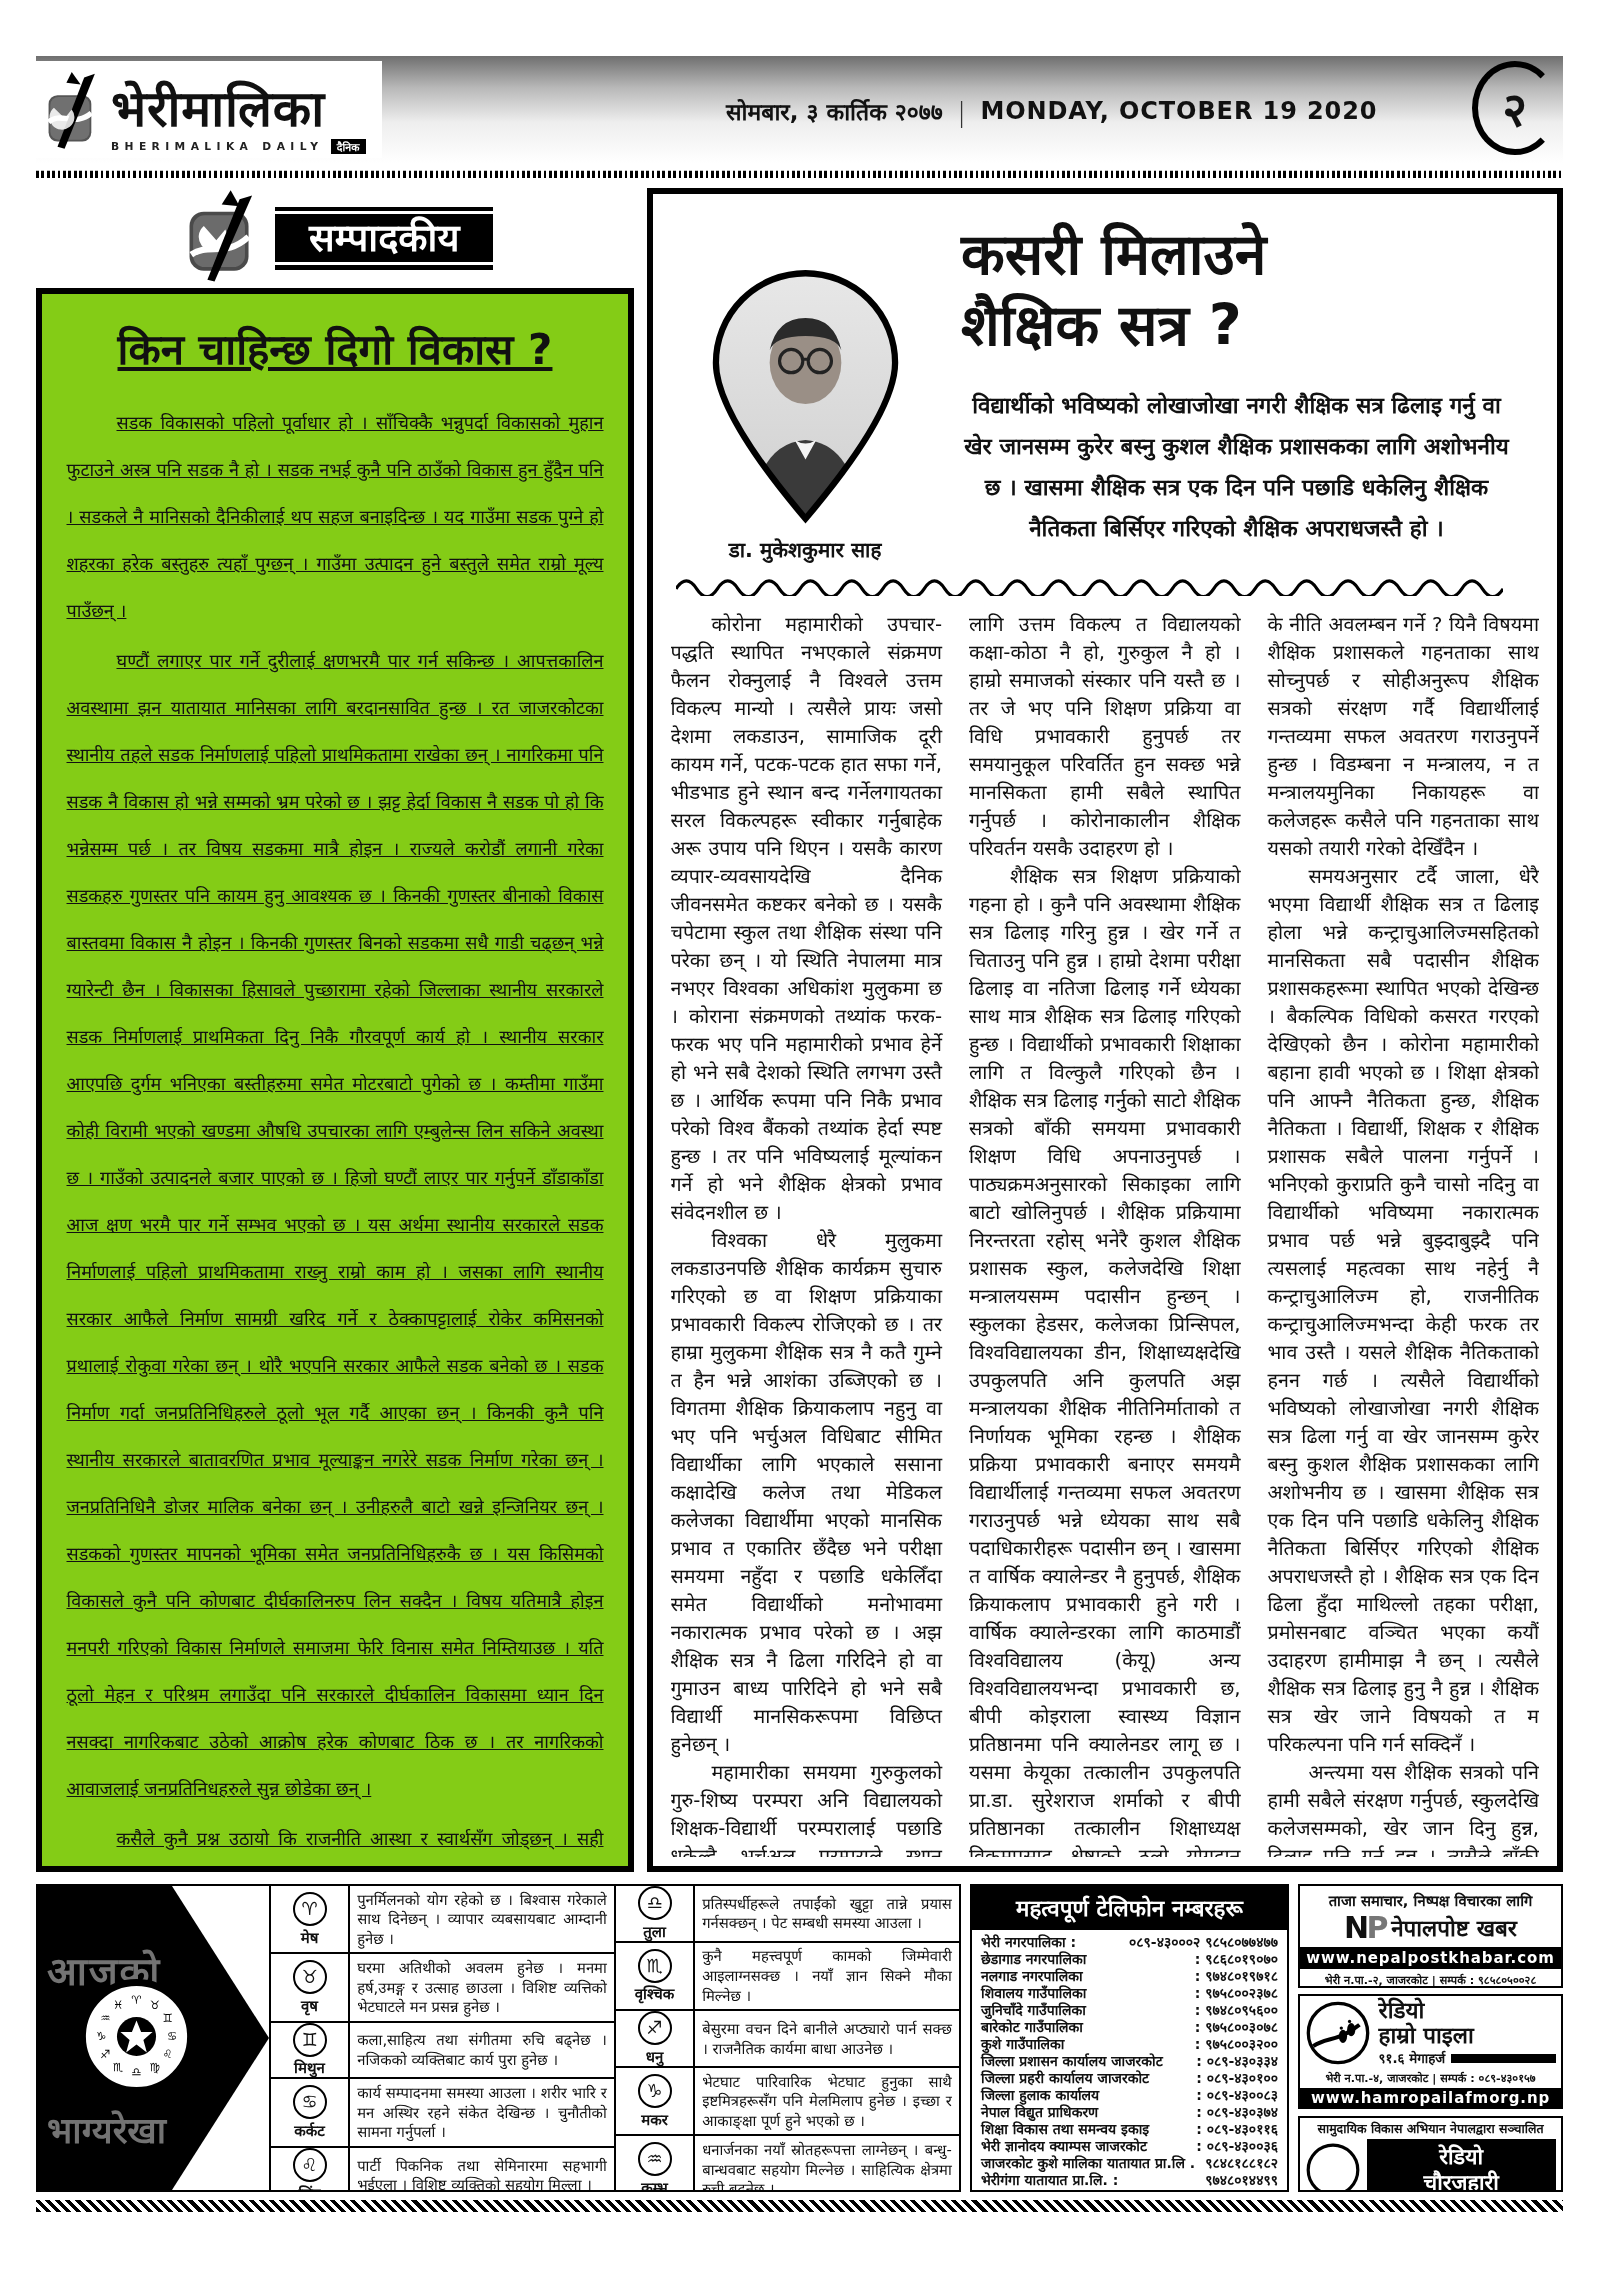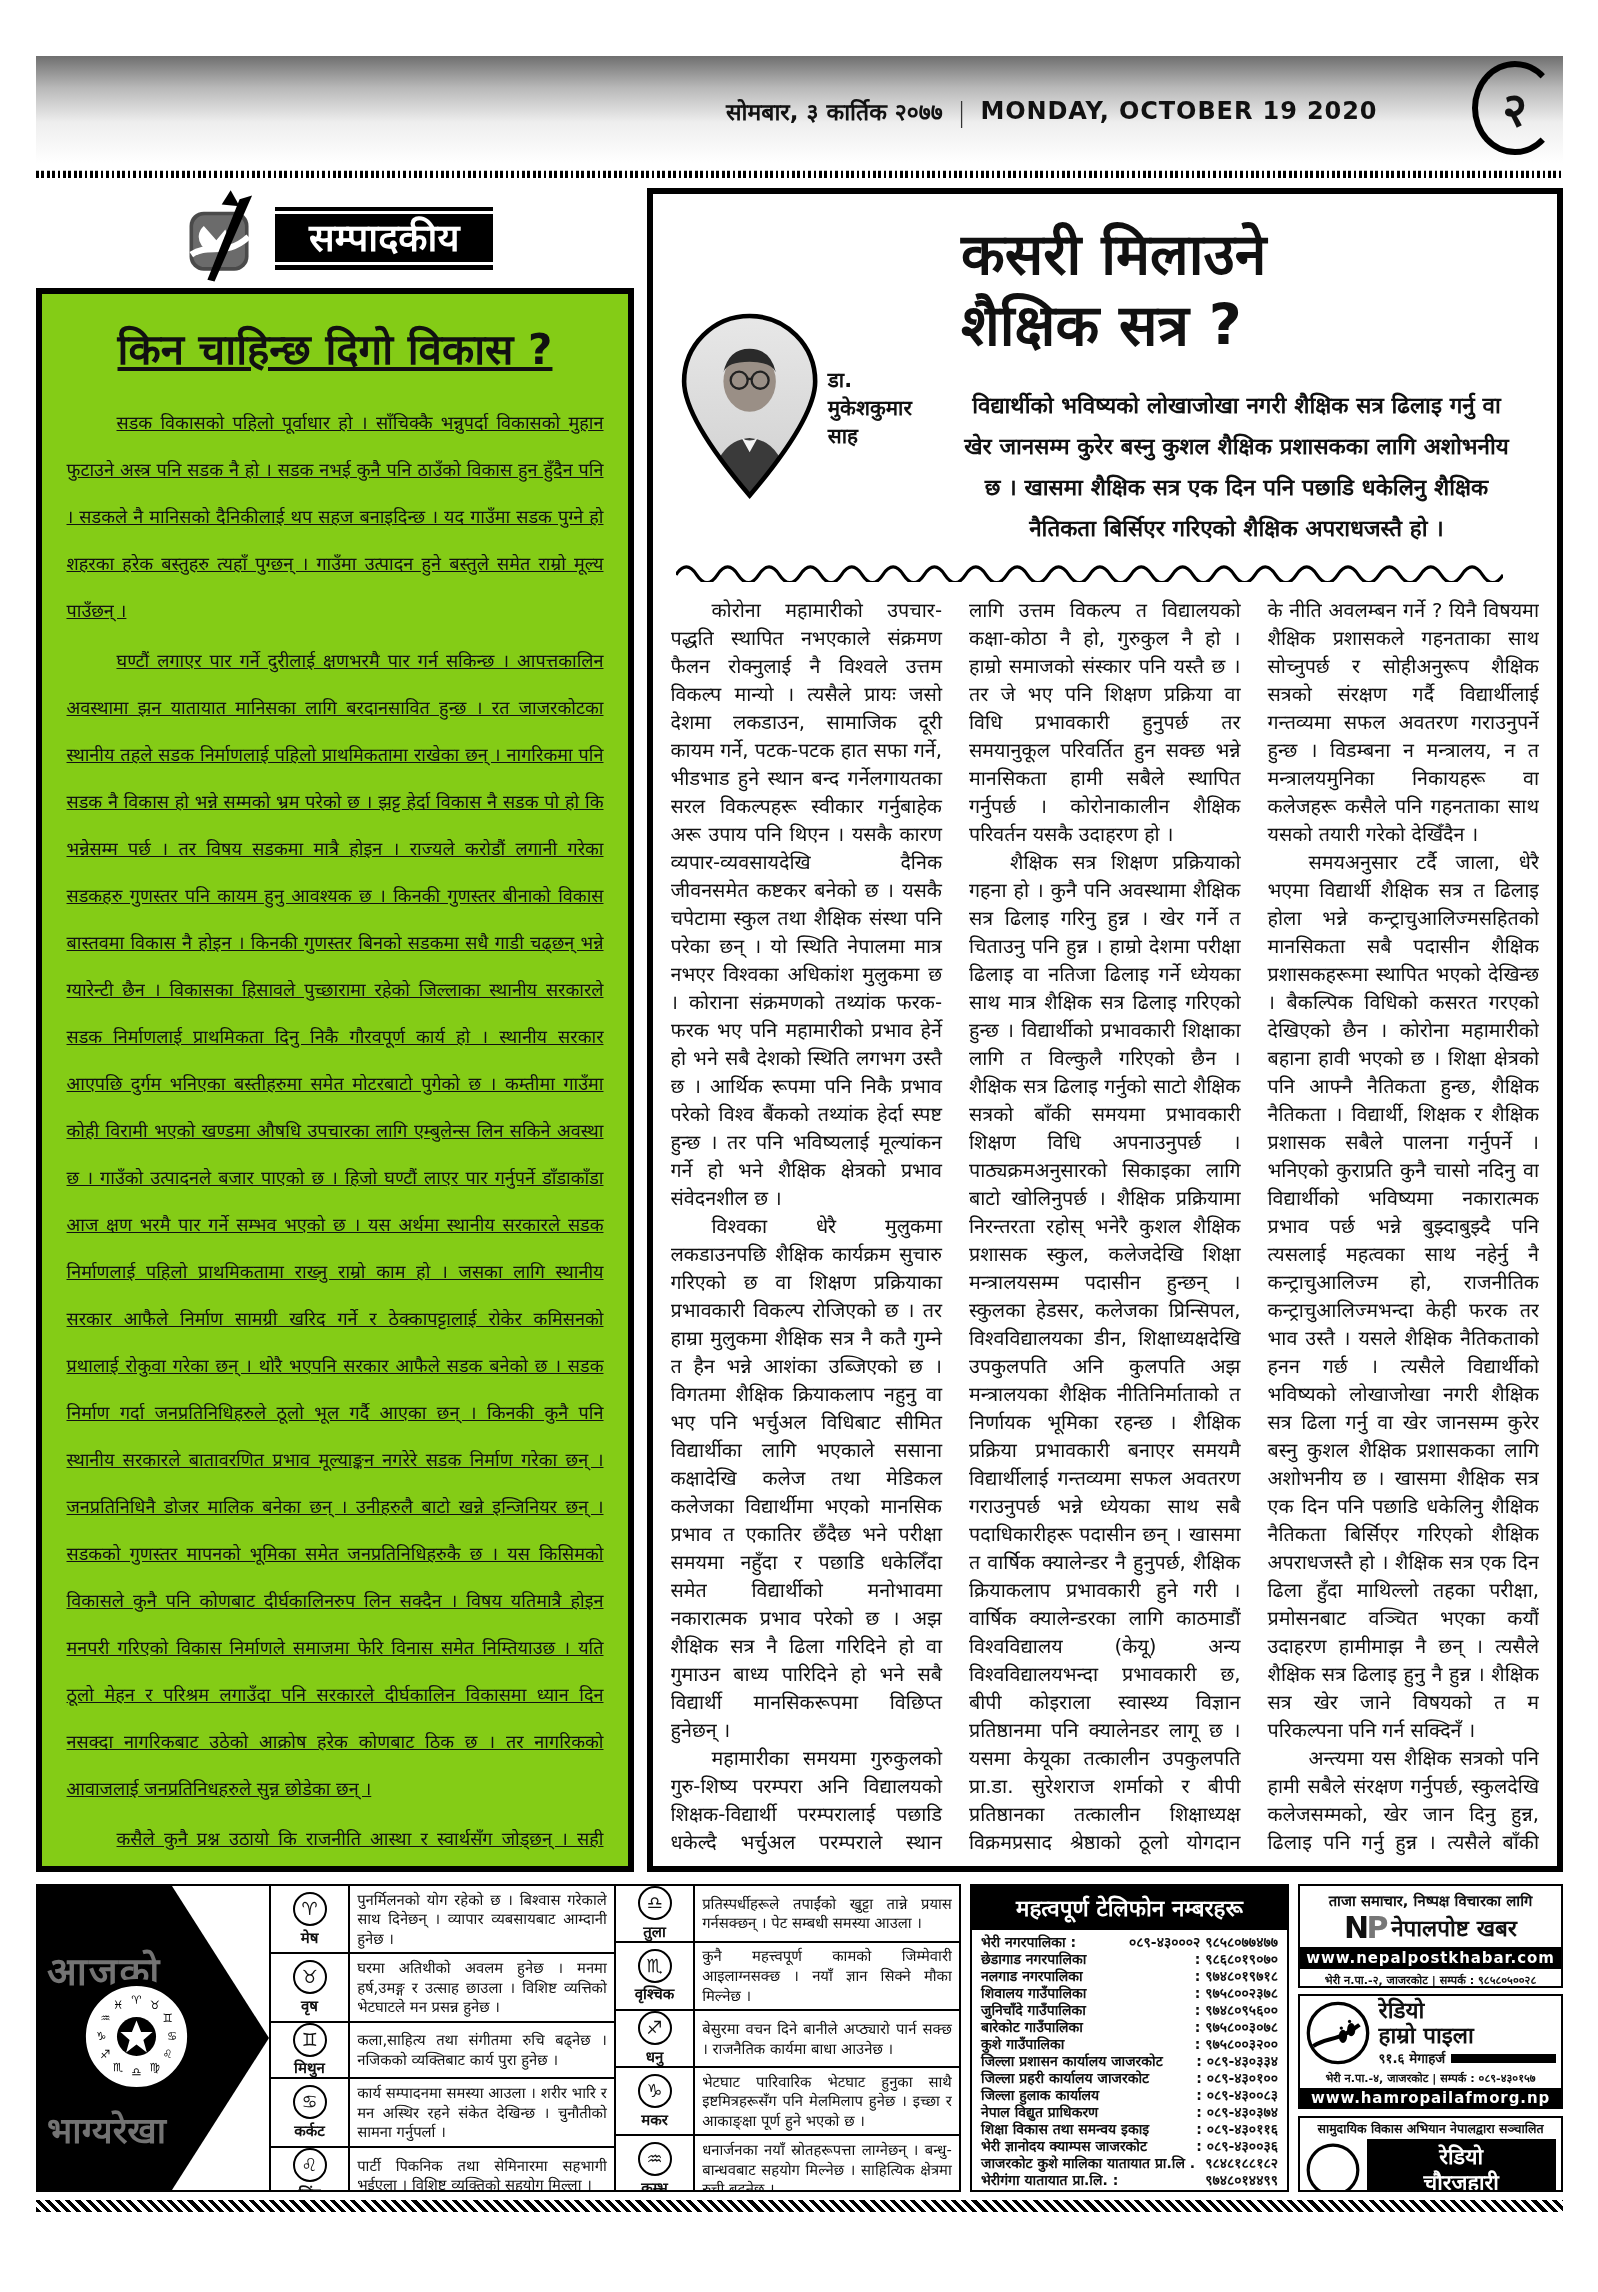--- a/index.html
+++ b/index.html
@@ -37,21 +37,21 @@
   .ed-badge{position:relative;background:#000;color:#fff;font-size:38px;font-weight:800;padding:12.5px 34px;line-height:1;}
   .ed-badge::before,.ed-badge::after{content:"";position:absolute;left:0;right:0;height:2.7px;background:#fff;}
   .ed-badge::before{top:4.5px;} .ed-badge::after{bottom:4.5px;}
   .ed-box{flex:1;border:6.3px solid #000;padding:5.4px 21.5px 12.5px;overflow:hidden;background:#84cc16;text-decoration:underline;}
   .ed-box h1{font-size:42px;font-weight:900;text-align:center;margin:19.7px 0 23px;}
   .ed-box p{font-size:18px;line-height:47px;text-align:justify;text-indent:50px;margin:3px;}
 
   
   .article{flex:1;border:6.3px solid #000;padding:12.5px 18px 9px;display:flex;flex-direction:column;overflow:hidden;background:#fff;}
   .art-head{display:flex;gap:21.5px;}
-  .photo-col{width:269px;flex:0 0 auto;display:flex;flex-direction:row;align-items:center;padding-top:50px;}
+  .photo-col{width:269px;flex:0 0 auto;display:flex;flex-direction:column;align-items:center;padding-top:50px;}
   .byline{font-size:20.6px;font-weight:800;margin-top:9px;}
   .head-col{flex:1;display:flex;flex-direction:column;}
   .art-headline{font-size:57px;font-weight:900;line-height:1.25;margin:12.5px 36px 23px 0;}
   .lead{font-size:22.4px;line-height:41px;font-weight:600;text-align:center;margin:0 27px 0 0;}
   .wavy{height:19.7px;margin:14.3px 36px 9px 5.4px;}
   .art-body{flex:1;column-count:3;column-gap:27px;overflow:hidden;margin-top:5.4px;}
   .art-body p{font-size:19.7px;line-height:28px;text-align:justify;text-indent:41px;margin:0;}
 
   
   .bottom-band{position:absolute;left:36px;right:36px;top:1884px;height:308px;display:flex;gap:9px;}
@@ -109,20 +109,37 @@
 
   .hatch{position:absolute;left:36px;right:36px;top:2200px;height:11.6px;
     background:repeating-linear-gradient(45deg,#000 0 3.6px,#fff 3.6px 7.2px);}
 </style>
 </head>
 <body>
 
 <div class="page">
 
   <header class="masthead">
+    <div class="brand-block">
+      <svg class="brand-logo" width="57" height="82" viewBox="0 0 64 92">
+        <rect x="4" y="26" width="48" height="52" rx="10" fill="#555"></rect>
+        <rect x="6" y="28" width="44" height="48" rx="9" fill="#707070"></rect>
+        <path d="M4 56 C18 44 34 62 52 46" stroke="#fff" stroke-width="6" fill="none"></path>
+        <path d="M56 2 L44 6 L14 84 L22 86 Z" fill="#000"></path>
+        <path d="M30 0 L40 14 L24 12 Z" fill="#000"></path>
+        <path d="M10 40 a14 14 0 1 0 20 2 l-8 10 z" fill="#fff" opacity="0.85"></path>
+      </svg>
+      <div class="brand-text">
+        <div class="brand-np">भेरीमालिका</div>
+        <div class="brand-sub">
+          <span>BHERIMALIKA DAILY</span>
+          <span class="dainik">दैनिक</span>
+        </div>
+      </div>
+    </div>
     <div class="dateline">
       <span class="date-np">सोमबार, ३ कार्तिक २०७७</span>
       <span class="date-sep">|</span>
       <span class="date-en">MONDAY, OCTOBER 19 2020</span>
     </div>
     <div class="pagenum-wrap">
       <div class="pagenum-arc">
         <span>२</span>
       </div>
     </div>

